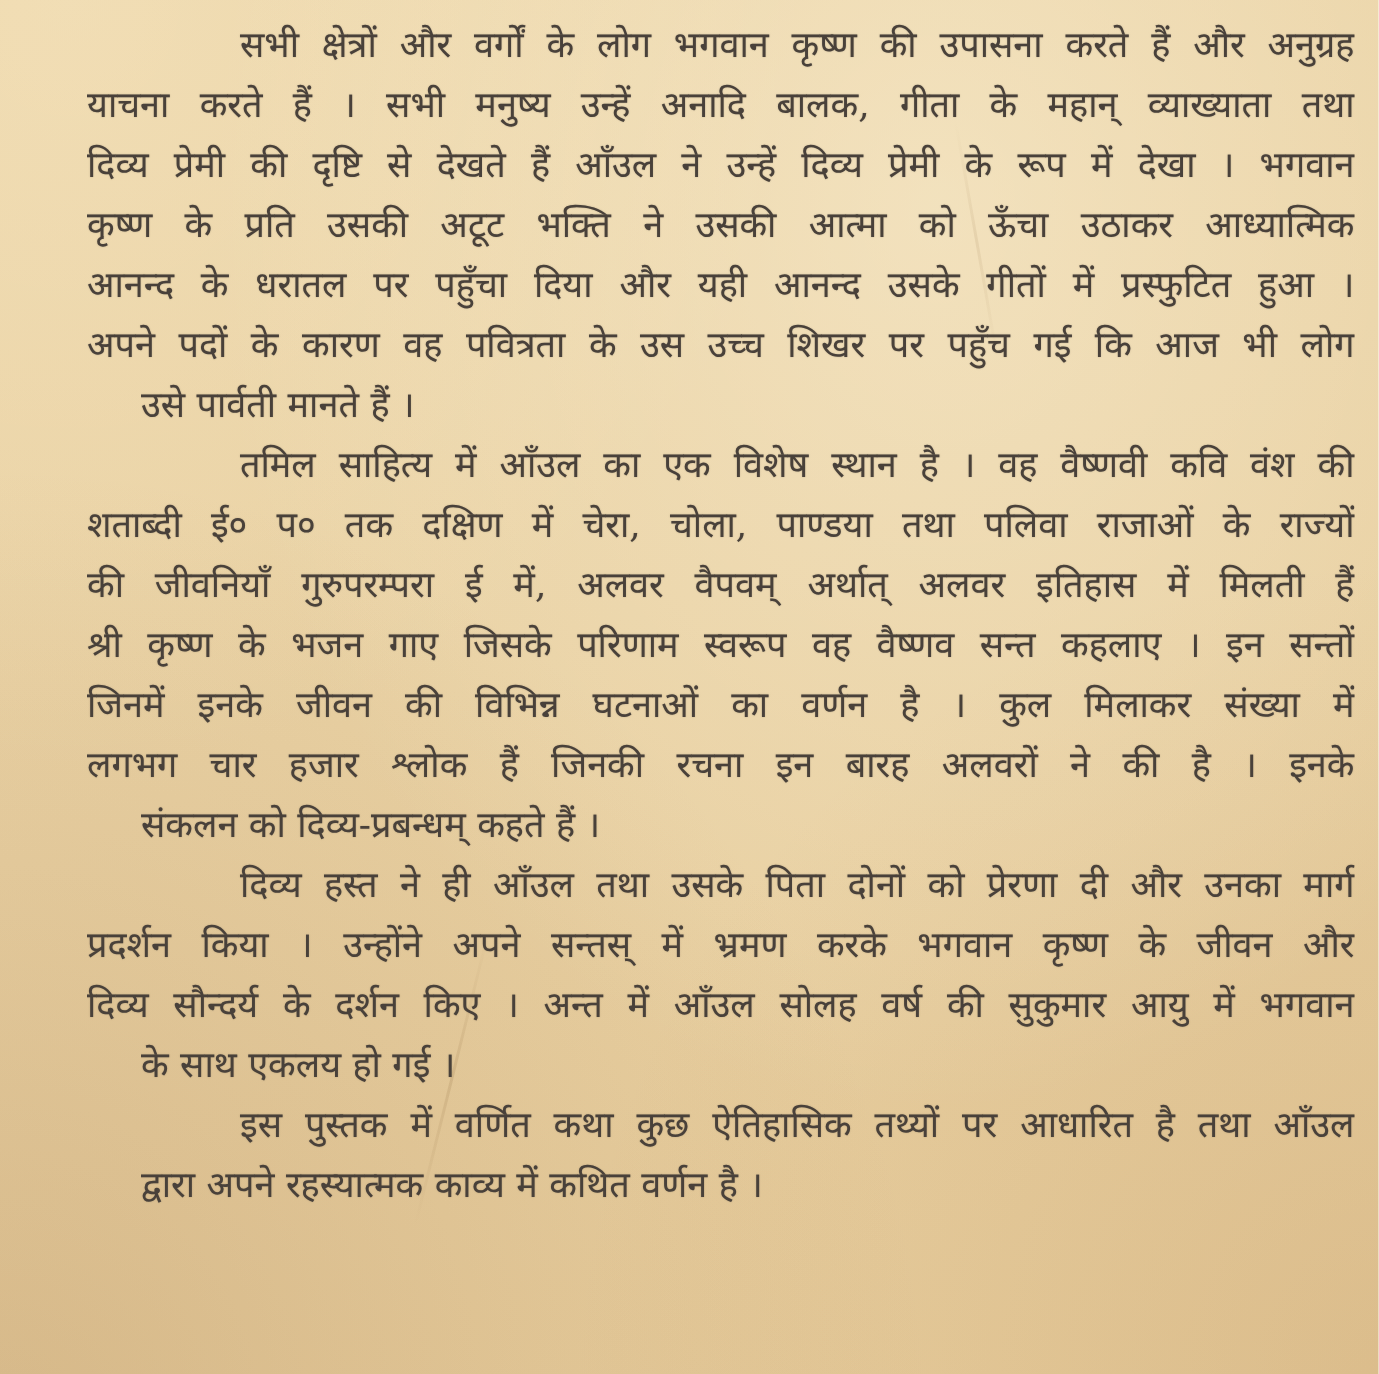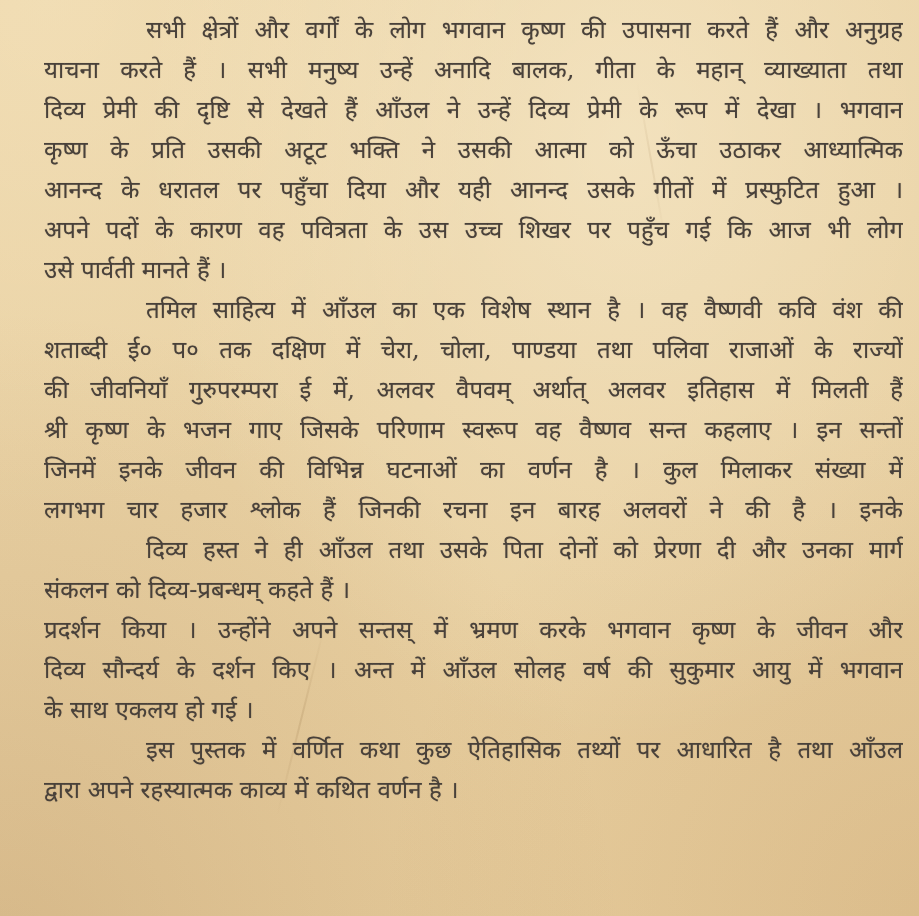--- a/index.html
+++ b/index.html
@@ -16,20 +16,21 @@
       radial-gradient(ellipse at 68% 15%, rgba(255,248,226,0.40), rgba(255,248,226,0) 55%),
       radial-gradient(ellipse at 0% 105%, rgba(146,99,52,0.20), rgba(146,99,52,0) 48%),
       radial-gradient(ellipse at 102% 100%, rgba(168,118,68,0.16), rgba(168,118,68,0) 42%),
       radial-gradient(ellipse at 5% 0%, rgba(255,244,214,0.28), rgba(255,244,214,0) 40%),
       linear-gradient(158deg, #ecd5a8 0%, #e9d1a3 45%, #e5ca99 100%);
     font-family: "DejaVu Serif", "Liberation Serif", serif;
     color: #49413a;
     font-size: 24px;
     line-height: 40px;
     text-shadow: 0 0 1px rgba(73,65,58,0.35);
+    padding-left: 14px;
   }
   
   .crease-1, .crease-2 {
     position: absolute;
     pointer-events: none;
   }
   .crease-1 {
     left: 300px; top: 620px; width: 2px; height: 200px;
     background: linear-gradient(to bottom, rgba(140,105,60,0), rgba(140,105,60,0.18), rgba(140,105,60,0));
     transform: rotate(14deg);
@@ -49,20 +50,21 @@
   .line {
     margin: 0;
     height: 40px;
     overflow: hidden;
     text-align: justify;
     text-align-last: justify;
   }
   .line.last {
     text-align: left;
     text-align-last: left;
+    margin-left: 36px;
   }
   .line.indent {
     text-indent: 102px;
   }
 </style>
 </head>
 <body>
 
 <div class="page">
   <div class="crease-1"></div>
@@ -76,23 +78,23 @@
     <p class="line">आनन्द के धरातल पर पहुँचा दिया और यही आनन्द उसके गीतों में प्रस्फुटित हुआ ।</p>
     <p class="line">अपने पदों के कारण वह पवित्रता के उस उच्च शिखर पर पहुँच गई कि आज भी लोग</p>
     <p class="line last">उसे पार्वती मानते हैं ।</p>
 
     <p class="line indent">तमिल साहित्य में आँउल का एक विशेष स्थान है । वह वैष्णवी कवि वंश की</p>
     <p class="line">शताब्दी ई० प० तक दक्षिण में चेरा, चोला, पाण्डया तथा पलिवा राजाओं के राज्यों</p>
     <p class="line">की जीवनियाँ गुरुपरम्परा ई में, अलवर वैपवम् अर्थात् अलवर इतिहास में मिलती हैं</p>
     <p class="line">श्री कृष्ण के भजन गाए जिसके परिणाम स्वरूप वह वैष्णव सन्त कहलाए । इन सन्तों</p>
     <p class="line">जिनमें इनके जीवन की विभिन्न घटनाओं का वर्णन है । कुल मिलाकर संख्या में</p>
     <p class="line">लगभग चार हजार श्लोक हैं जिनकी रचना इन बारह अलवरों ने की है । इनके</p>
+    <p class="line last">संकलन को दिव्य-प्रबन्धम् कहते हैं ।</p>
+
     <p class="line indent">दिव्य हस्त ने ही आँउल तथा उसके पिता दोनों को प्रेरणा दी और उनका मार्ग</p>
-
-    <p class="line last">संकलन को दिव्य-प्रबन्धम् कहते हैं ।</p>
     <p class="line">प्रदर्शन किया । उन्होंने अपने सन्तस् में भ्रमण करके भगवान कृष्ण के जीवन और</p>
     <p class="line">दिव्य सौन्दर्य के दर्शन किए । अन्त में आँउल सोलह वर्ष की सुकुमार आयु में भगवान</p>
     <p class="line last">के साथ एकलय हो गई ।</p>
 
     <p class="line indent">इस पुस्तक में वर्णित कथा कुछ ऐतिहासिक तथ्यों पर आधारित है तथा आँउल</p>
     <p class="line last">द्वारा अपने रहस्यात्मक काव्य में कथित वर्णन है ।</p>
 
   </div>
 </div>
 

